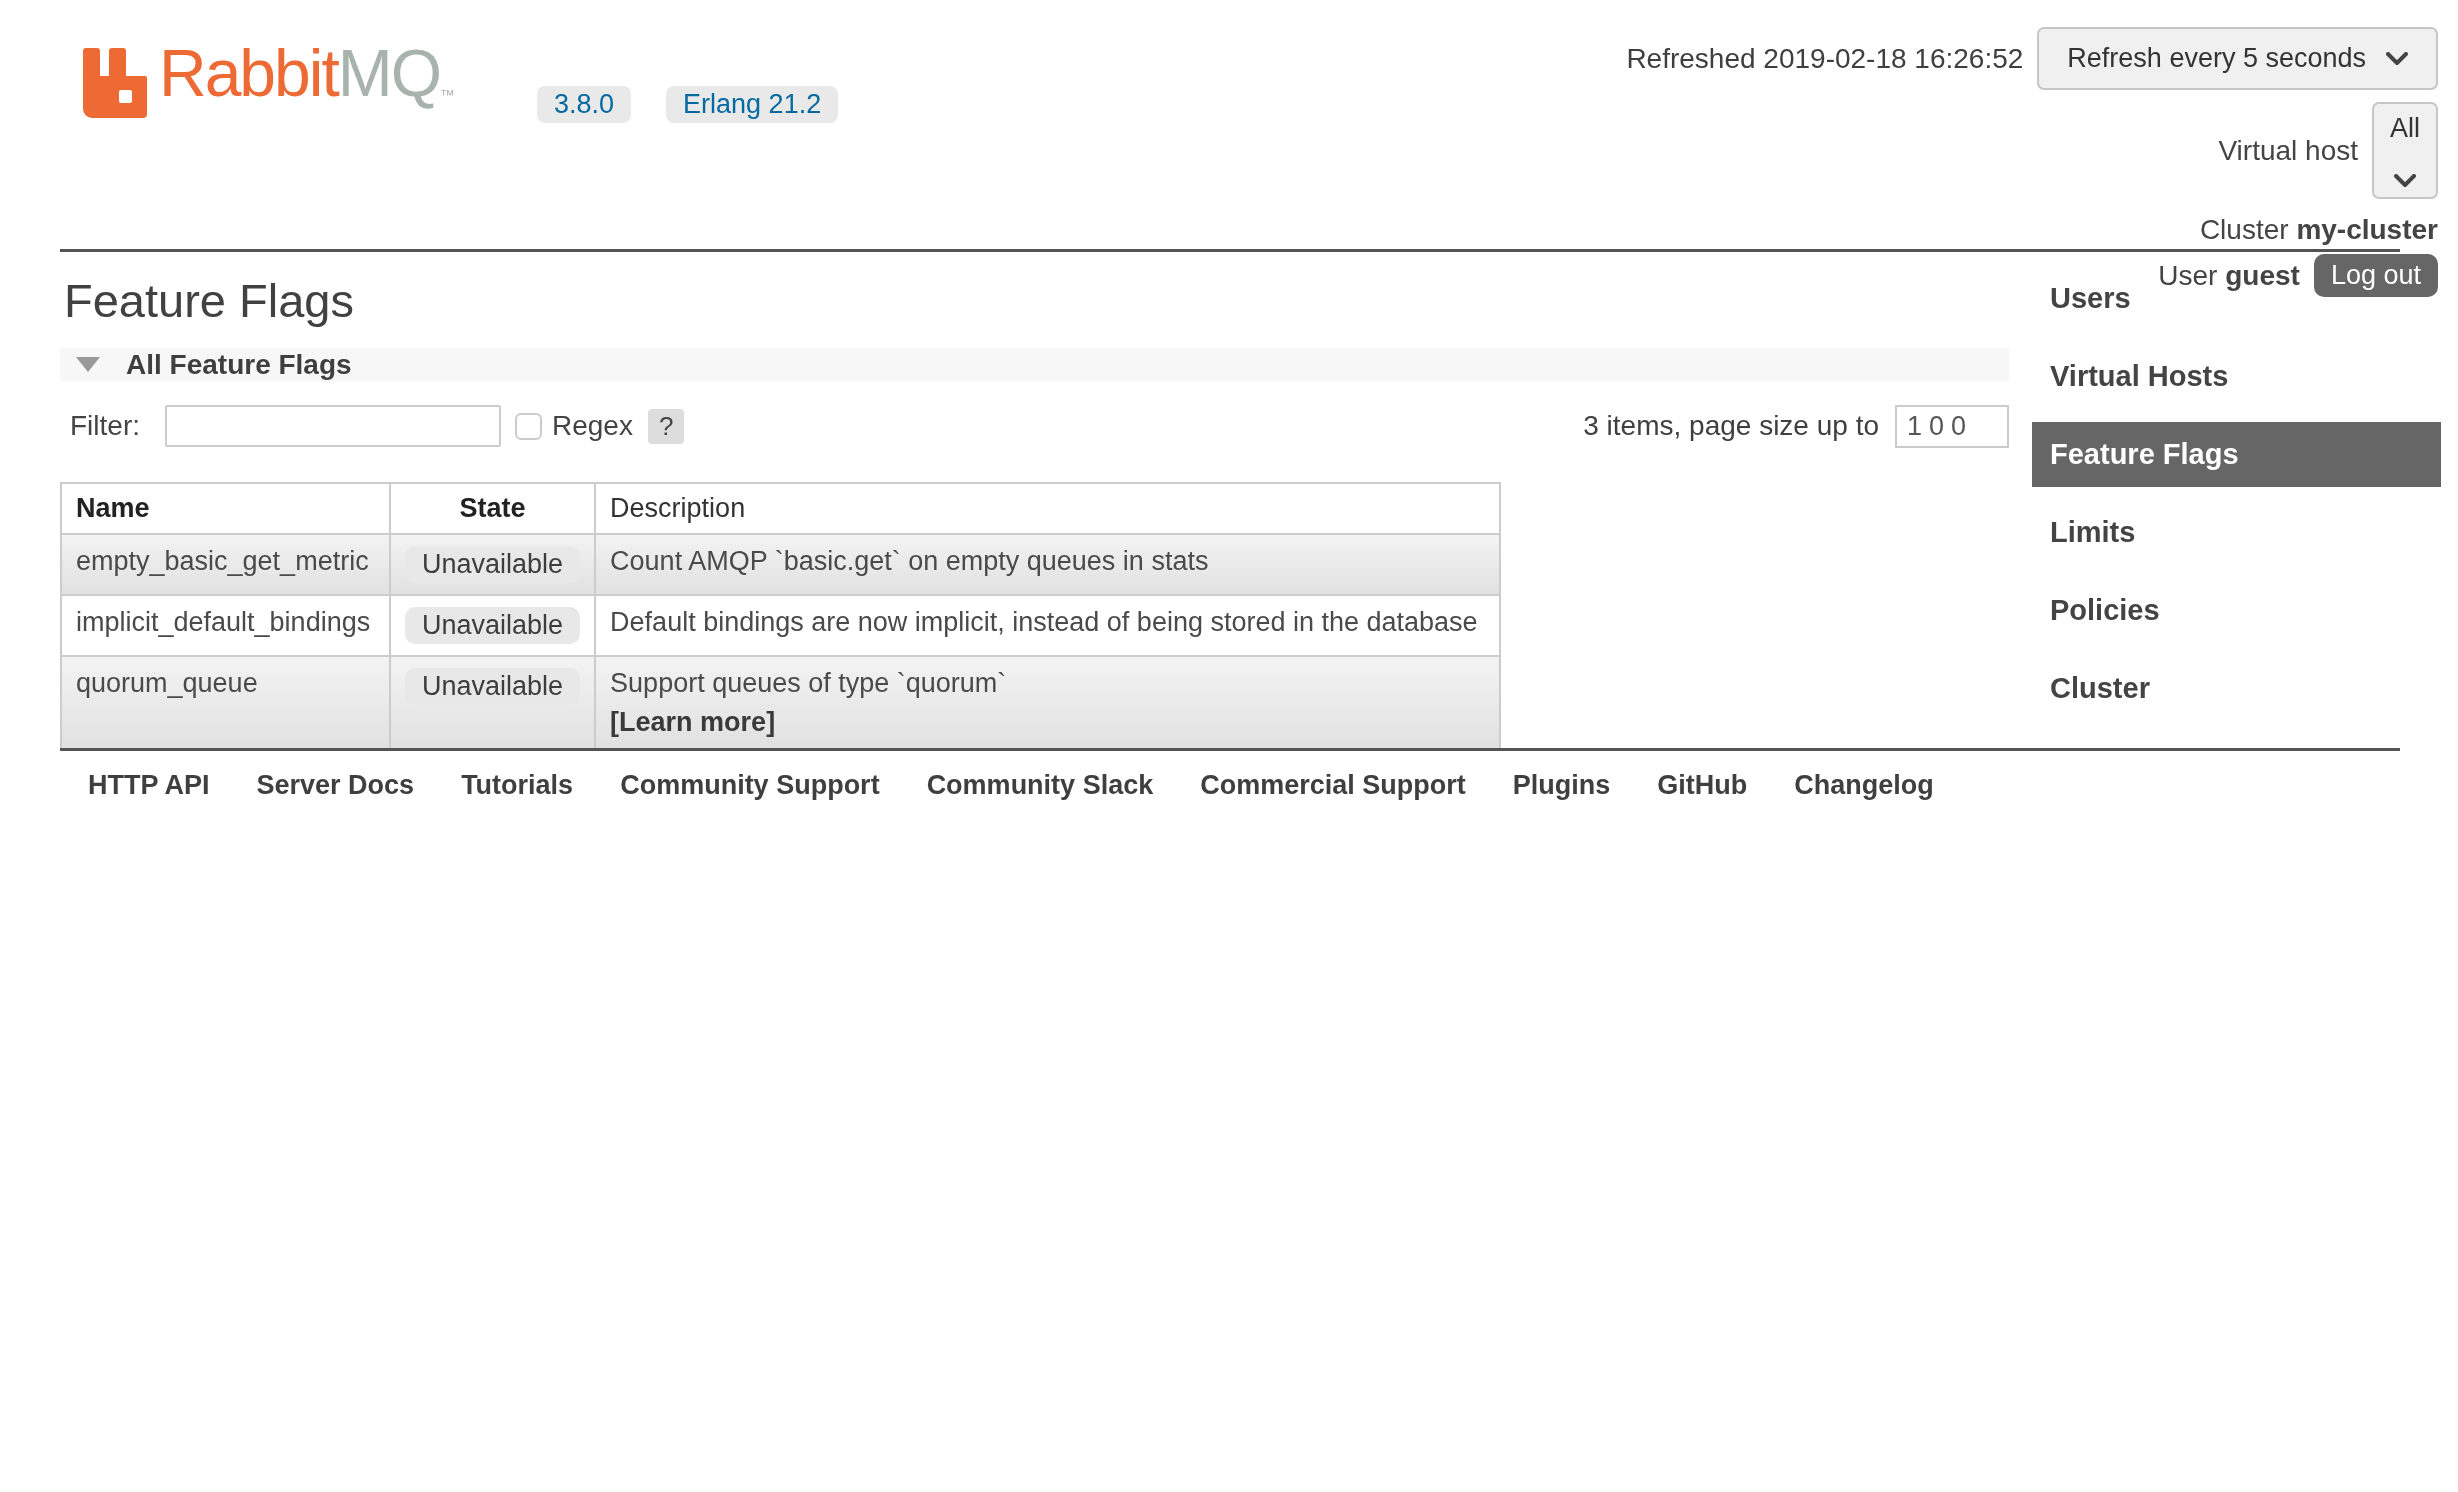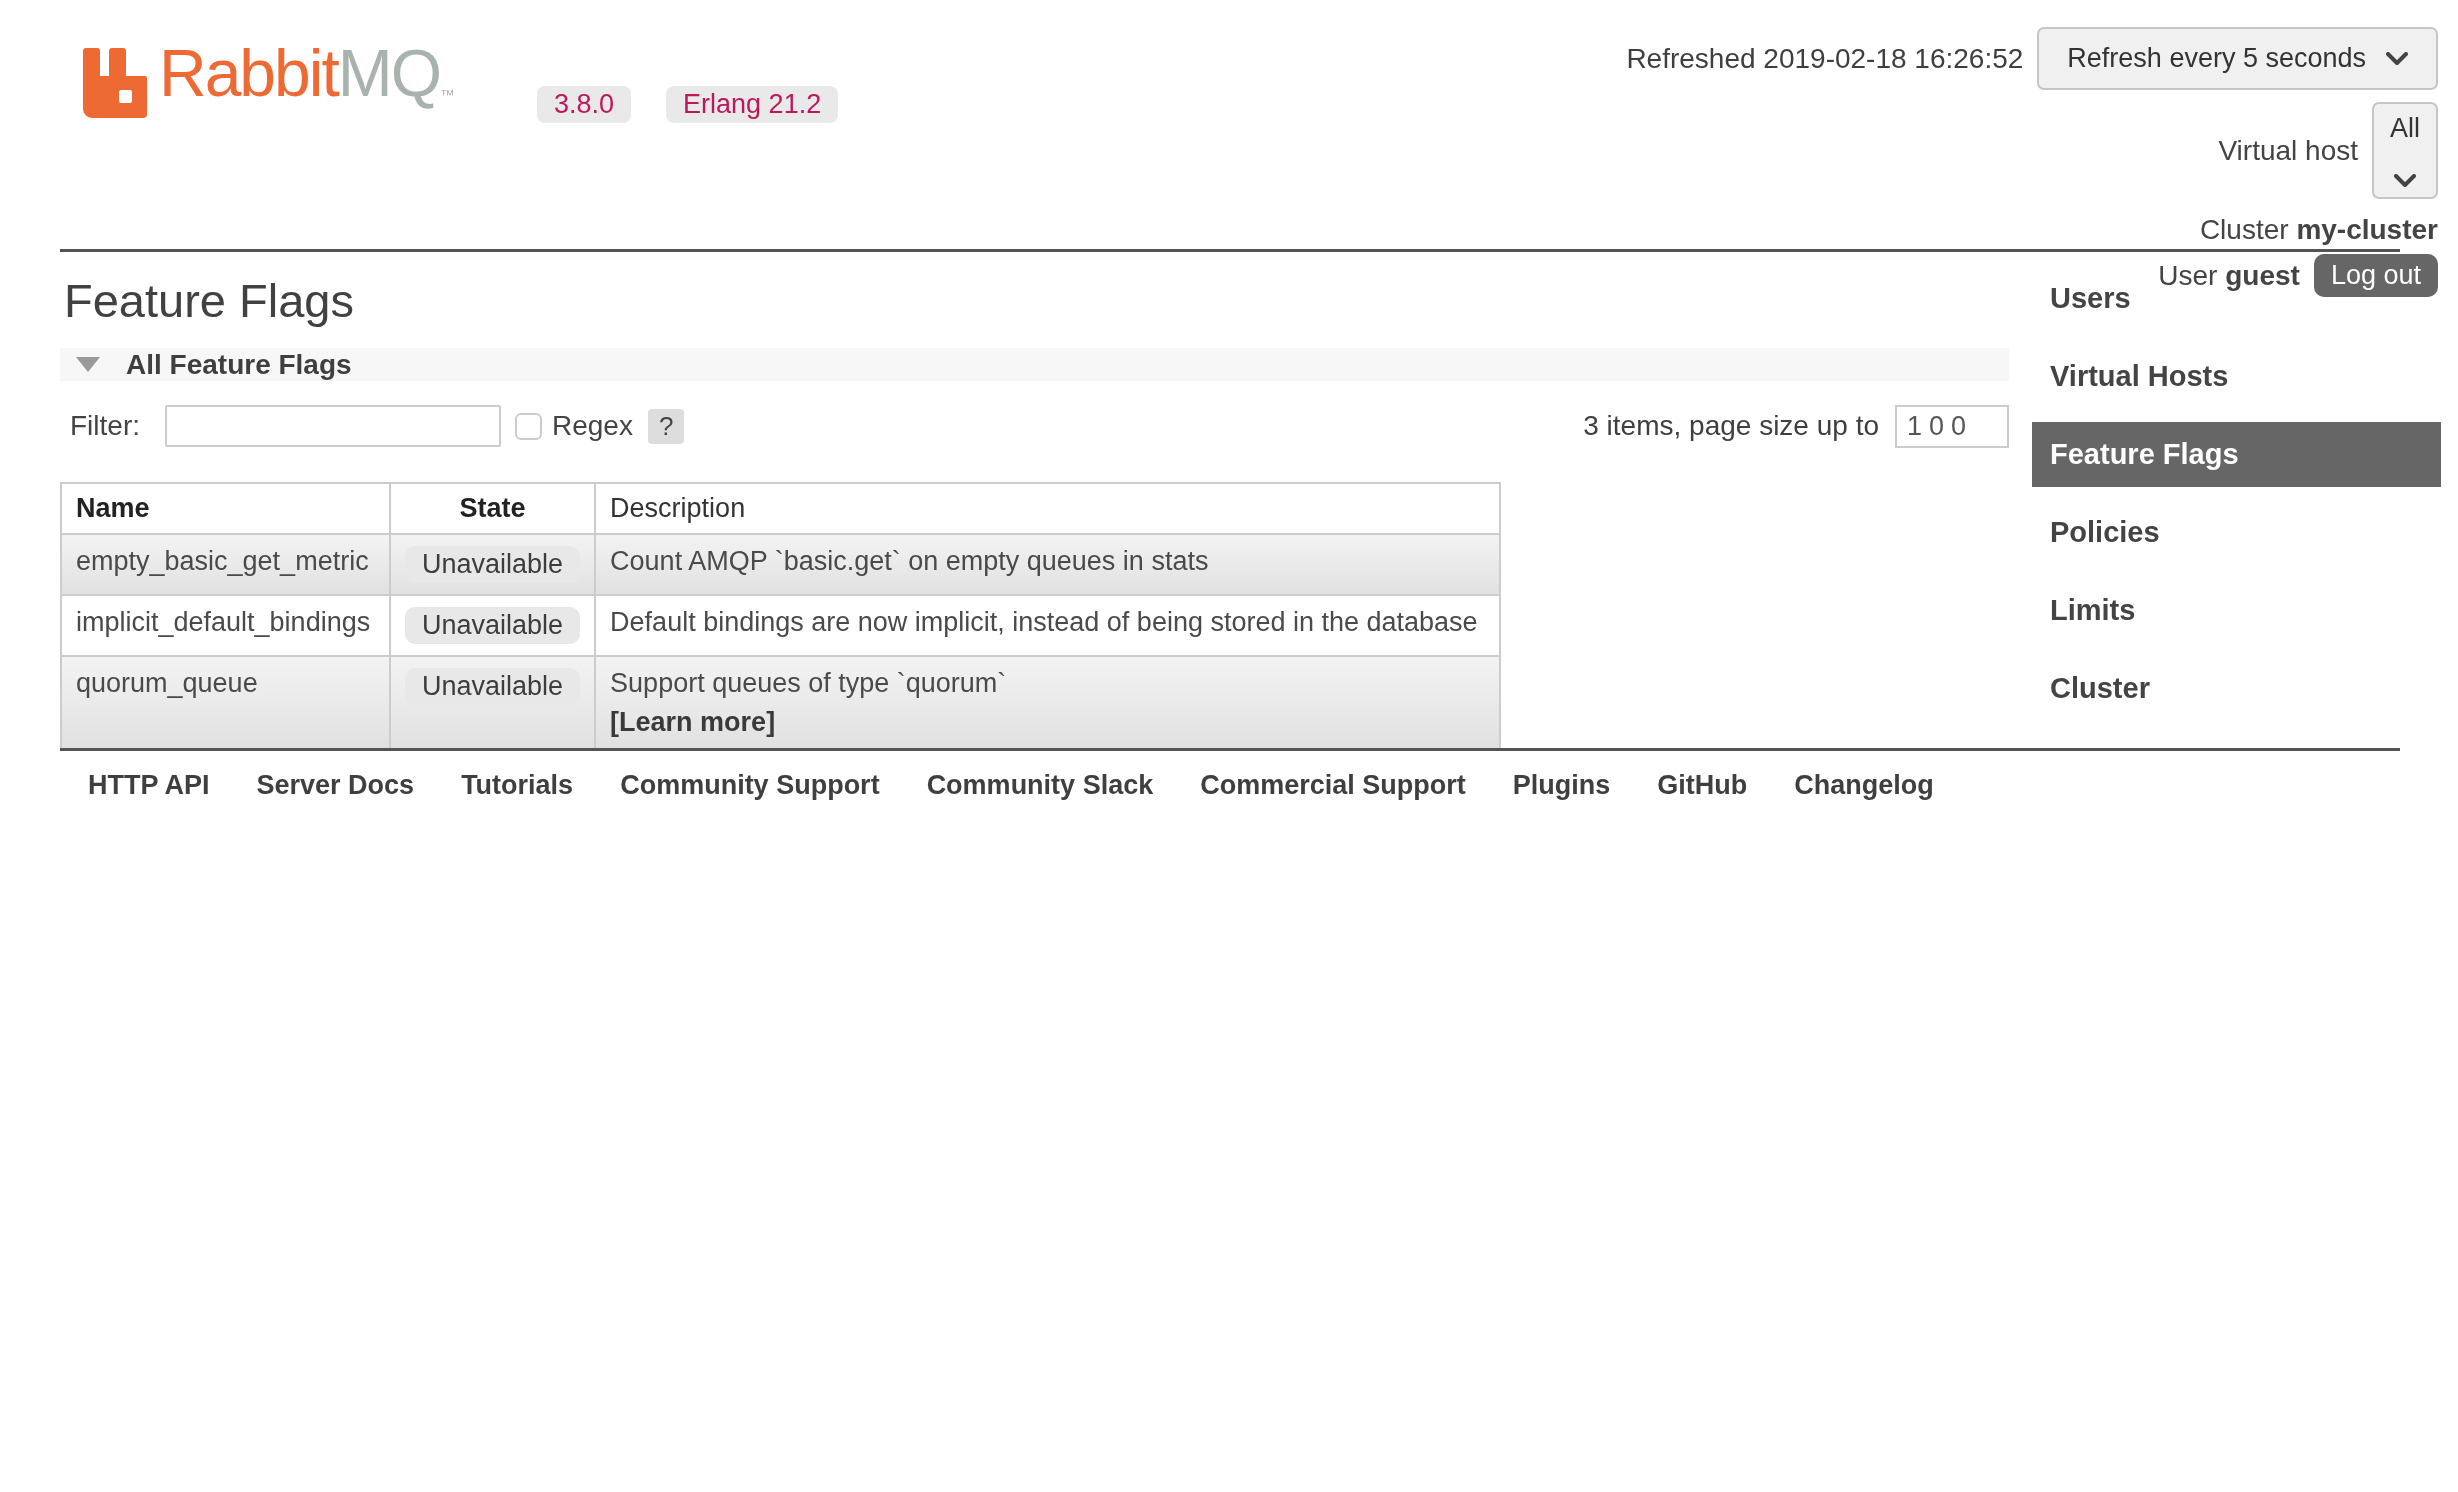--- a/index.html
+++ b/index.html
@@ -17,21 +17,21 @@
   .logo-icon .ear.e2 { left:26px; }
   .logo-icon .bodyblock { position:absolute; left:0; top:28px; width:64px; height:42px; background:#ed6a35; border-radius:2px 2px 4px 9px; }
   .logo-icon .eye { position:absolute; left:36px; top:42px; width:13px; height:13px; background:#fff; border-radius:2px; }
   .logo-text { font-size:66px; line-height:70px; letter-spacing:-2px; margin-left:12px; white-space:nowrap; }
   .logo-text .rabbit { color:#ed6a35; }
   .logo-text .mq { color:#a9b3ae; }
   .logo-text .tm { font-size:15px; color:#a9b3ae; letter-spacing:0; vertical-align:-4px; }
 
   
   .badges { position:absolute; left:537px; top:86px; display:flex; gap:35px; }
-  .badge { background:#e9e9e9; border-radius:8px; padding:3px 17px; font-size:27px; color:#be185d; white-space:nowrap; }
+  .badge { background:#e9e9e9; border-radius:8px; padding:3px 17px; font-size:27px; color:#0369a1; white-space:nowrap; }
 
   
   .status { position:absolute; top:27px; right:20px; display:flex; flex-direction:column; align-items:flex-end; }
   .status-row { display:flex; align-items:center; }
   .refreshed-text { font-size:28px; color:#3f3f3f; margin-right:14px; white-space:nowrap; }
   .select-btn {
     background:#f0f0f0; border:2px solid #c6c6c6; border-radius:7px;
     display:flex; align-items:center; font-size:27px; color:#333; cursor:pointer; white-space:nowrap;
   }
   .select-btn.large { padding:14px 28px; gap:20px; }
@@ -210,23 +210,23 @@
   </table>
 
   <div class="sidebar">
 
       <div class="side-item"><span>Users</span></div>
 
       <div class="side-item"><span>Virtual Hosts</span></div>
 
       <div class="side-item active"><span>Feature Flags</span></div>
 
+      <div class="side-item"><span>Limits</span></div>
+
       <div class="side-item"><span>Policies</span></div>
-
-      <div class="side-item"><span>Limits</span></div>
 
       <div class="side-item"><span>Cluster</span></div>
 
   </div>
 
   <div class="hr-bottom"></div>
   <div class="footer-links">
 
       <span class="footer-link"><span>HTTP API</span></span>
 

